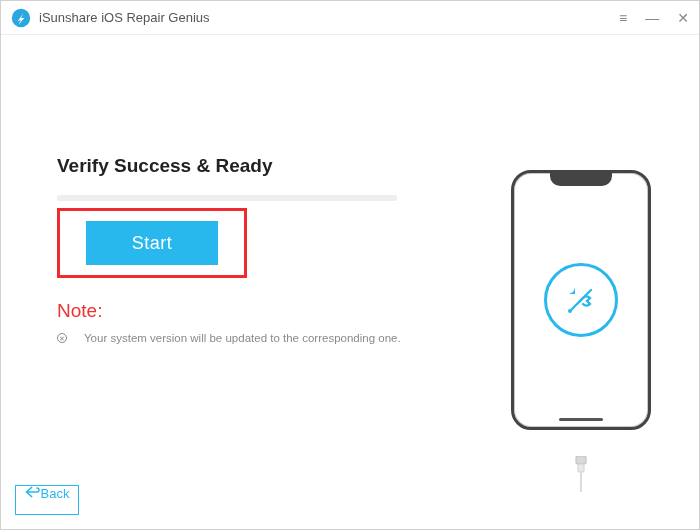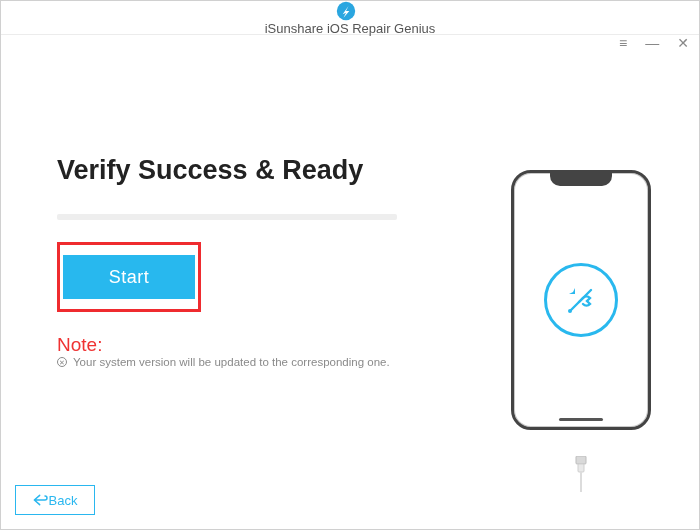--- a/index.html
+++ b/index.html
@@ -11,67 +11,66 @@
     position: relative;
     overflow: hidden;
     font-size: 13px;
     color: #333;
   }
   .titlebar {
     height: 34px;
     display: flex; align-items: center;
     padding: 0 10px 0 10px;
     border-bottom: 1px solid #ececec;
-    flex-direction: column;
   }
   .logo {
     width: 20px; height: 20px; margin-right: 8px;
     display: flex; align-items: center; justify-content: center;
   }
   .app-title { color: #555; font-size: 13px; }
   .win-controls {
     margin-left: auto;
     display: flex; align-items: center; gap: 18px;
     color: #888;
   }
   .win-controls span { cursor: pointer; font-size: 14px; line-height: 1; }
   .content {
     position: relative;
     padding: 120px 40px 0 56px;
     display: flex;
   }
   .left { flex: 1; max-width: 390px; }
   .heading {
-    font-size: 27px; font-weight: 600; color: #222;
-    margin-bottom: 28px;
+    font-size: 19px; font-weight: 600; color: #222;
+    margin-bottom: 18px;
   }
   .progress {
     width: 340px; height: 6px; background: #eeeeee;
     border-radius: 2px;
   }
   .start-wrap {
-    margin-top: 22px;
-    width: 144px; height: 70px;
+    margin-top: 7px;
+    width: 190px; height: 70px;
     border: 3px solid #ef2b2f;
     display: flex; align-items: center; justify-content: center;
   }
   .start-btn {
     width: 132px; height: 44px;
     background: #28b8ee;
     color: #fff; font-size: 18px; letter-spacing: .5px;
     display: flex; align-items: center; justify-content: center;
     cursor: pointer; border: none;
   }
   .note-label {
     margin-top: 22px;
     color: #ef3232; font-size: 19px;
   }
   .note-line {
-    margin-top: 0; color: #8a8a8a; font-size: 11.5px;
-    display: flex; align-items: center; gap: 6px;
+    margin-top: 10px; color: #8a8a8a; font-size: 11.5px;
+    display: flex; align-items: center; gap: 17px;
   }
   .bullet {
     width: 10px; height: 10px; border: 1px solid #8a8a8a; border-radius: 50%;
     display: inline-flex; align-items: center; justify-content: center;
     font-size: 7px; line-height: 1;
   }
   .phone-area {
     position: absolute; right: 48px; top: 135px;
     width: 140px; height: 290px;
   }
@@ -98,22 +97,22 @@
     width: 44px; height: 3px; background: #555; border-radius: 2px;
   }
   .cable {
     position: absolute; left: 50%; transform: translateX(-50%);
     bottom: -32px;
   }
   .footer {
     position: absolute; left: 14px; bottom: 14px;
   }
   .back-btn {
-    display: flex; align-items: center; 
-    width: 80px; height: 30px; justify-content: center;
+    display: flex; align-items: flex-start; 
+    width: 64px; height: 30px; justify-content: center;
     border: 1px solid #2ab7ef; color: #2ab7ef;
     font-size: 13px; cursor: pointer; background: #fff;
   }
 </style>
 </head>
 <body>
 
 <div class="titlebar">
   <span class="logo">
     <svg viewBox="0 0 24 24" width="20" height="20">

